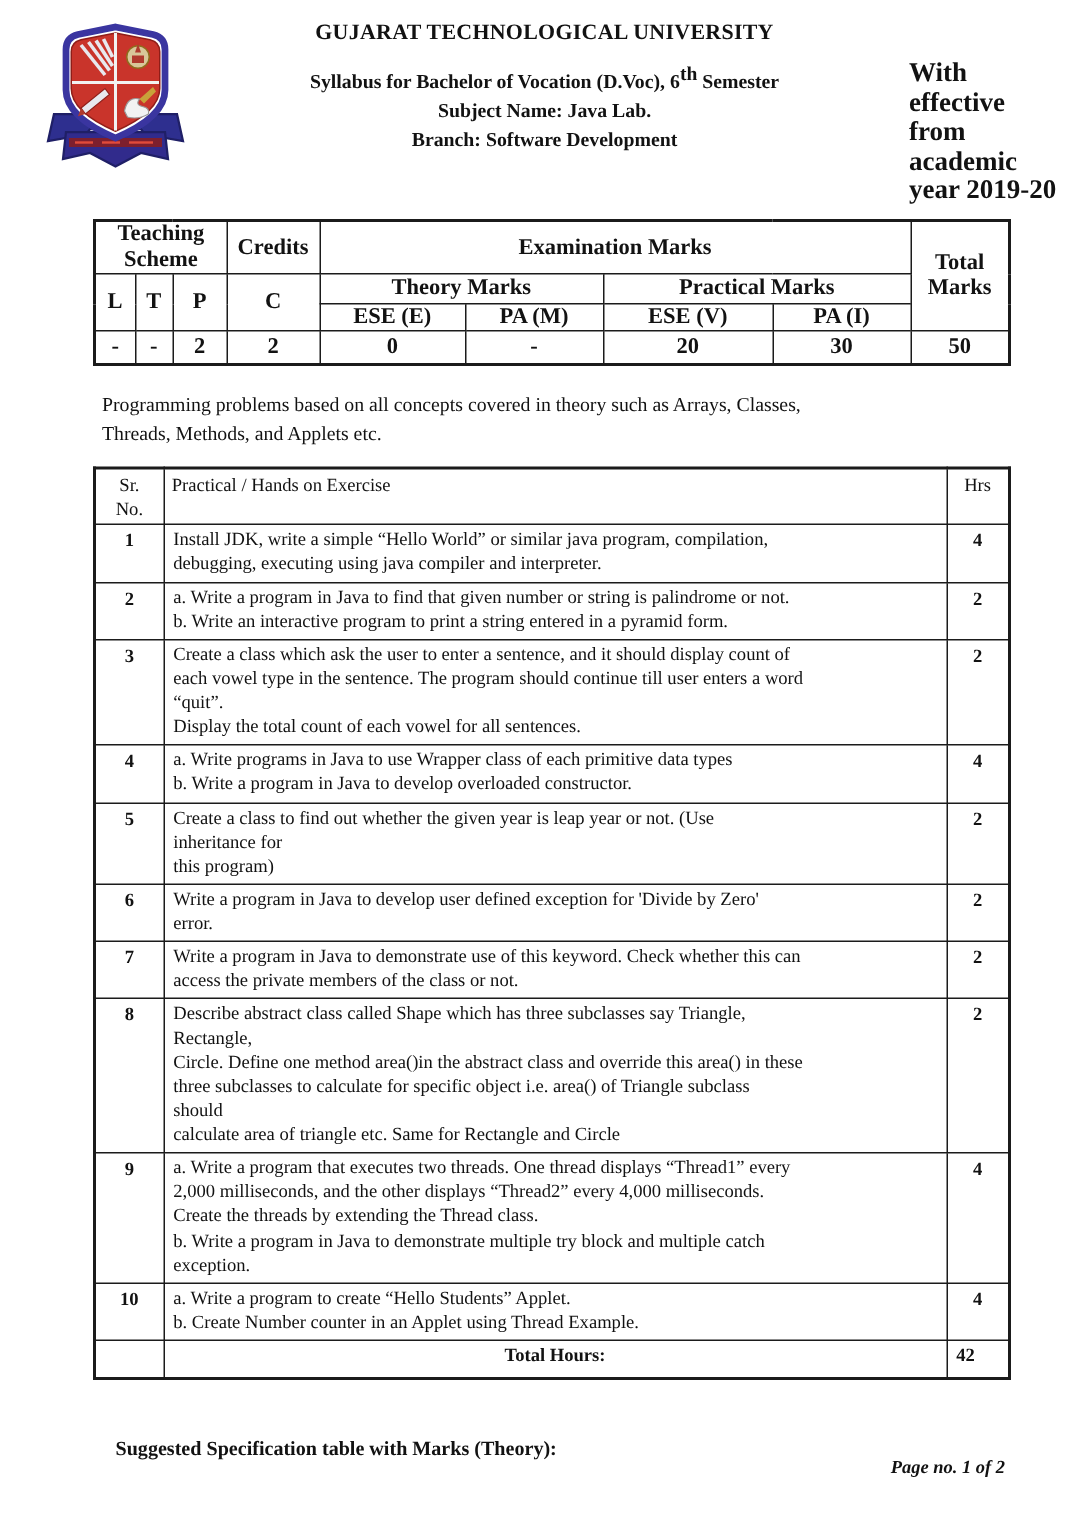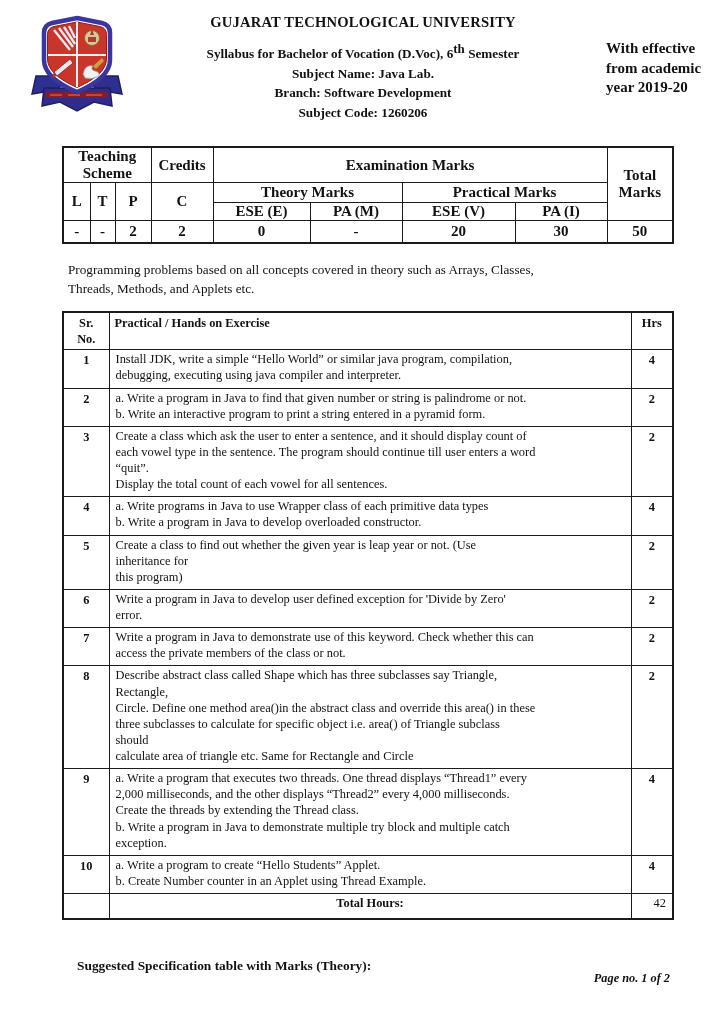--- a/index.html
+++ b/index.html
@@ -18,21 +18,21 @@
   .logo{position:absolute;left:30px;top:14px;width:94px;height:112px;}
   .head-center{
     position:absolute;left:128px;right:126px;top:14px;
     text-align:center;font-weight:bold;
   }
   .uni-title{font-size:14.6px;letter-spacing:.2px;margin-bottom:8px;}
   .head-line{font-size:13.2px;line-height:19.5px;}
   .head-line sup{font-size:13px;}
   .effective-note{
     position:absolute;right:16px;top:39px;width:102px;
-    font-weight:bold;font-size:15px;line-height:19.5px;text-align:left;
+    font-weight:bold;font-size:18px;line-height:19.5px;text-align:left;
   }
 
   
   table{border-collapse:collapse;table-layout:fixed;}
   .scheme-table, .practicals-table{
     margin-left:62px;width:610px;
     border:2px solid #1b1b1b;
   }
   .scheme-table th,.scheme-table td,
   .practicals-table th,.practicals-table td{
@@ -50,28 +50,28 @@
   .scheme-table .vals td{height:21px;font-weight:bold;}
 
   
   .intro{
     margin:17px 60px 13px 68px;
     font-size:13.2px;line-height:18.5px;
   }
 
   
   .practicals-table{font-size:12.4px;line-height:1.3;}
-  .practicals-table th{font-weight:bold;padding:2px 5px;vertical-align:top;text-align:left;}
+  .practicals-table th{font-weight:normal;padding:2px 5px;vertical-align:top;text-align:left;}
   .practicals-table th.center,.practicals-table td.center{text-align:center;}
   .practicals-table td{padding:1px 6px 4px;vertical-align:top;}
   .practicals-table td.sr{font-weight:bold;text-align:center;padding-top:2px;}
   .practicals-table td.hrs{font-weight:bold;text-align:center;padding-top:2px;}
   .practicals-table tr.total-row td{height:19px;}
   .total-label{font-weight:bold;text-align:center;padding-right:8px;}
-  .total-value{font-weight:normal;text-align:right;}
+  .total-value{font-weight:bold;text-align:left;}
 
   
   .suggested-heading{
     margin:38px 0 0 77px;
     font-weight:bold;font-size:13.4px;
   }
   .page-number{
     position:absolute;right:54px;top:971px;
     font-weight:bold;font-style:italic;font-size:12.3px;
   }
@@ -123,21 +123,20 @@
         <path d="M53,60 Q55,50 63,52 Q60,56 65,57 Q70,58 69,62 Q62,66 55,64 Z" fill="#f2f2f2" stroke="#999" stroke-width="0.8"></path>
         <path d="M63,52 L72,44 L74,47 L66,55 Z" fill="#c8a23a"></path>
       </g>
     </svg>
 
     <div class="head-center">
       <div class="uni-title">GUJARAT TECHNOLOGICAL UNIVERSITY</div>
       <div class="head-line"><span>Syllabus for Bachelor of Vocation (D.Voc), 6</span><sup>th</sup><span> Semester</span></div>
       <div class="head-line">Subject Name: Java Lab.</div>
       <div class="head-line">Branch: Software Development</div>
-      <div class="head-line">Subject Code: 1260206</div>
     </div>
 
     <div class="effective-note preline">With effective
 from academic
 year 2019-20</div>
   </div>
 
   <table class="scheme-table">
     <colgroup>
       <col style="width:27px">

